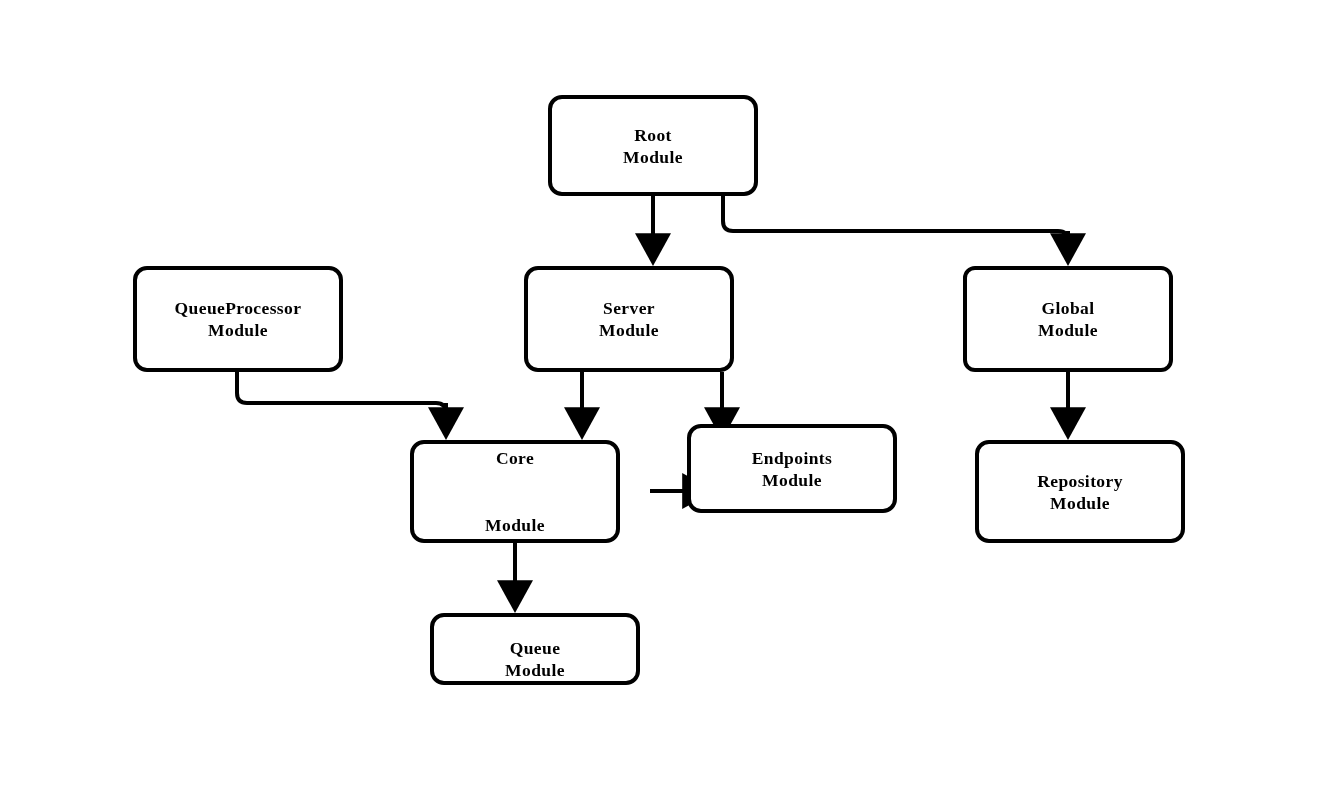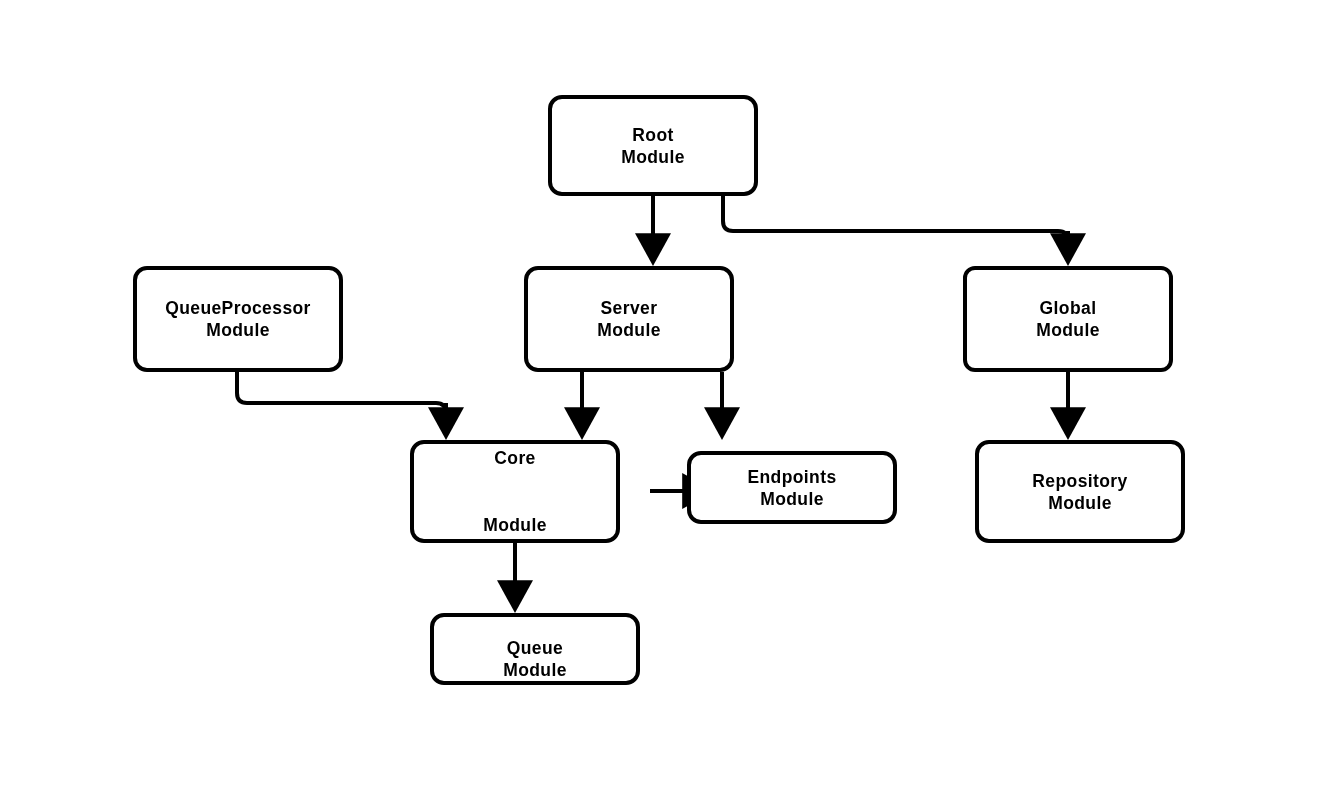--- a/index.html
+++ b/index.html
@@ -30,21 +30,21 @@
     border-radius: 14px;
     background: #ffffff;
     display: flex;
     flex-direction: column;
     align-items: center;
     justify-content: center;
     text-align: center;
     z-index: 2;
   }
   .node-line {
-    font-family: Liberation Sans, sans-serif;
+    font-family: Liberation Serif, serif;
     font-size: 17.5px;
     line-height: 22px;
     font-weight: 700;
     letter-spacing: 0.4px;
     color: #000000;
     white-space: pre;
   }
 </style>
 </head>
 <body>
@@ -111,21 +111,21 @@
   <div class="node" style="left:963px; top:266px; width:210px; height:106px;border-radius:12px;">
     <span class="node-line">Global</span>
     <span class="node-line">Module</span>
   </div>
 
   <div class="node" style="left:410px; top:440px; width:210px; height:103px;gap:45px;">
     <span class="node-line">Core</span>
     <span class="node-line">Module</span>
   </div>
 
-  <div class="node" style="left:687px; top:451px; width:210px; height:73px;">
+  <div class="node" style="left:687px; top:424px; width:210px; height:89px;">
     <span class="node-line">Endpoints</span>
     <span class="node-line">Module</span>
   </div>
 
   <div class="node" style="left:963px; top:440px; width:210px; height:103px;margin-left:12px;">
     <span class="node-line">Repository</span>
     <span class="node-line">Module</span>
   </div>
 
   <div class="node" style="left:430px; top:613px; width:210px; height:72px;justify-content:flex-end;">

